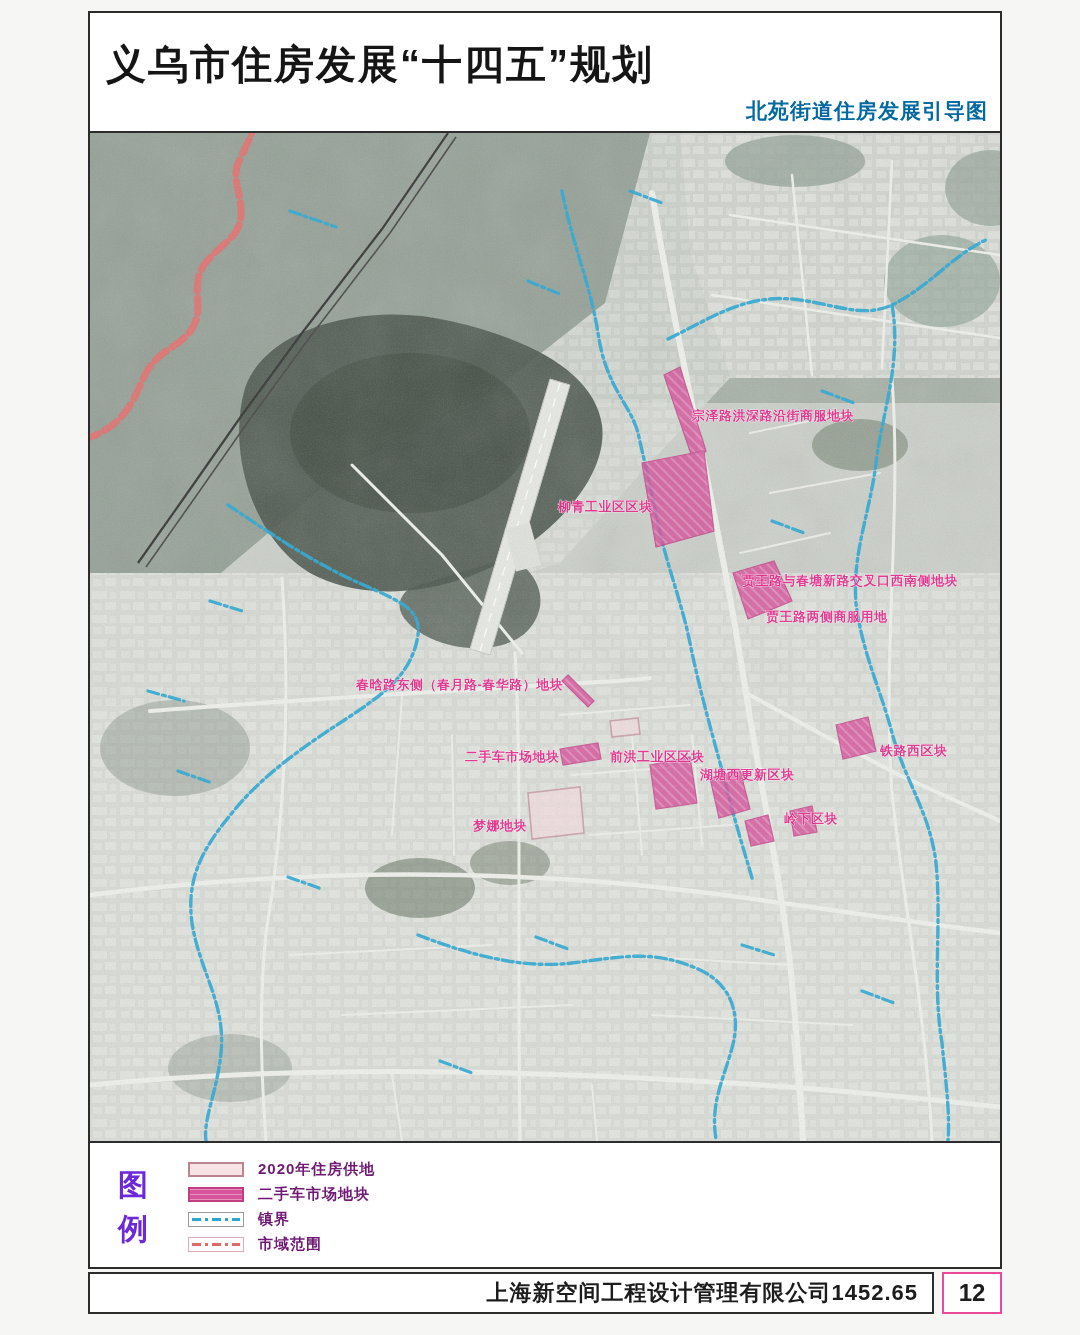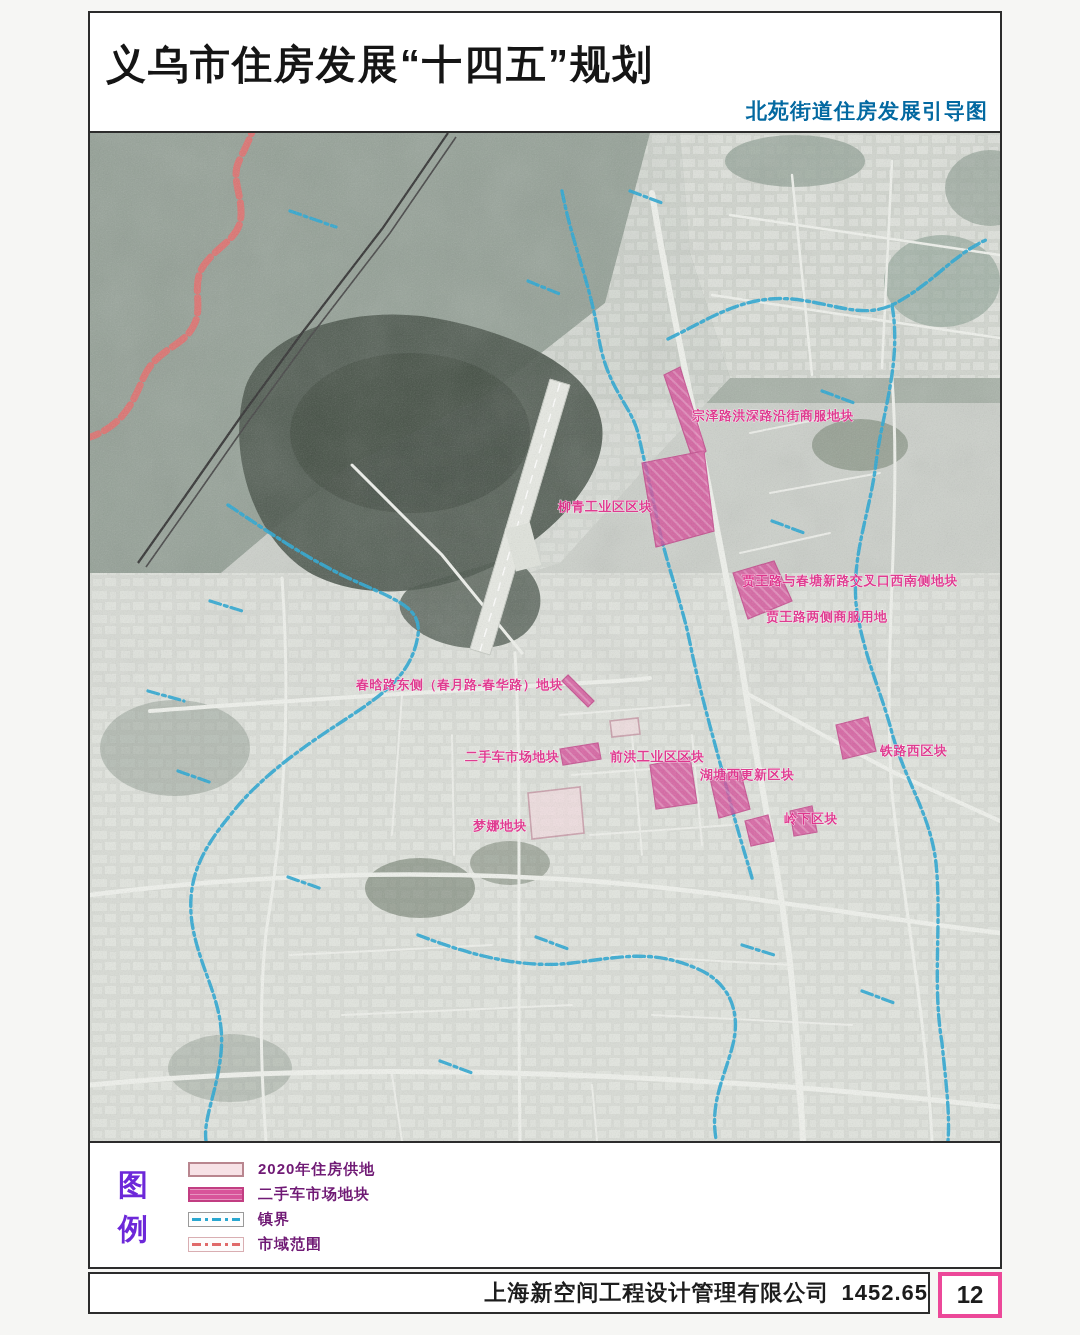--- a/index.html
+++ b/index.html
@@ -58,24 +58,24 @@
   .sw-city::before{
     content:"";position:absolute;left:3px;right:3px;top:5px;height:3px;
     background:repeating-linear-gradient(90deg,#e06a6a 0 9px,transparent 9px 13px,#e06a6a 13px 16px,transparent 16px 20px);
   }
   .lg-label{margin-left:14px;font-size:15px;font-weight:bold;color:#701a75;letter-spacing:1px;}
   
   .footer{position:absolute;left:88px;top:1272px;width:914px;display:flex;gap:8px;}
   .f-main{
     flex:1;height:38px;border:2px solid #2c2c2c;background:#fff;
     display:flex;align-items:center;justify-content:flex-end;
-    padding-right:0;font-size:22px;font-weight:bold;gap:12px;letter-spacing:1px;
+    padding-right:14px;font-size:22px;font-weight:bold;gap:0;letter-spacing:1px;
   }
   .f-page{
-    width:56px;height:38px;border:4px solid #ec4899;background:#fff;
+    width:56px;height:38px;border:2px solid #ec4899;background:#fff;
     display:flex;align-items:center;justify-content:center;
     font-size:24px;font-weight:bold;
   }
 </style>
 </head>
 <body>
 
 <div class="sheet">
 
   <div class="header">

